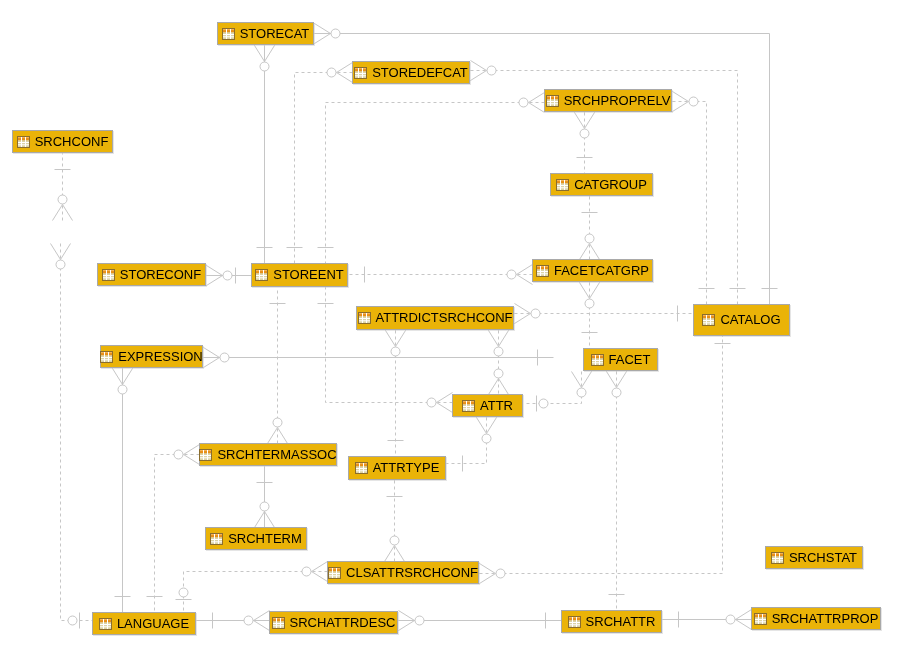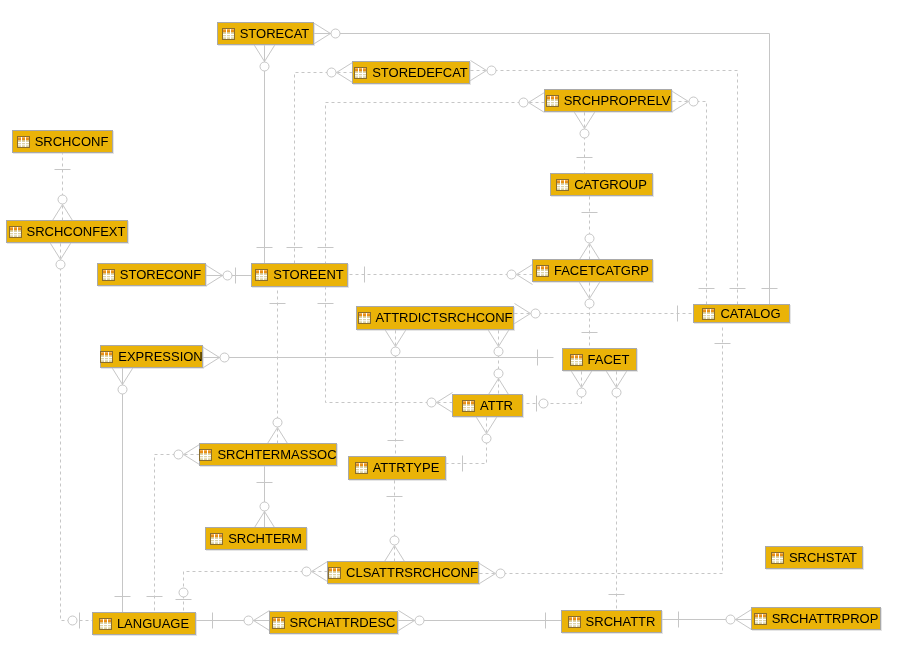--- a/index.html
+++ b/index.html
@@ -216,34 +216,20 @@
         <rect x="1" y="1" width="11" height="1.1" fill="#f6b353"></rect>
         <g stroke="#ffffff" stroke-width="1">
           <line x1="4.5" y1="1" x2="4.5" y2="11"></line>
           <line x1="8.5" y1="1" x2="8.5" y2="11"></line>
           <line x1="1" y1="6.5" x2="12" y2="6.5"></line>
           <line x1="1" y1="8.8" x2="12" y2="8.8"></line>
         </g>
       </svg>
       <span class="label">CATGROUP</span>
     </div>
-    <div class="entity" style="left: 6px; top: 220px; width: 122px; height: 23px;">
-      <svg class="ticon" width="13" height="12" viewBox="0 0 13 12">
-        <rect x="0.5" y="0.5" width="12" height="11" fill="#dcd3a4" stroke="#8a6d2e"></rect>
-        <rect x="1" y="1" width="11" height="3.2" fill="#e78f17"></rect>
-        <rect x="1" y="1" width="11" height="1.1" fill="#f6b353"></rect>
-        <g stroke="#ffffff" stroke-width="1">
-          <line x1="4.5" y1="1" x2="4.5" y2="11"></line>
-          <line x1="8.5" y1="1" x2="8.5" y2="11"></line>
-          <line x1="1" y1="6.5" x2="12" y2="6.5"></line>
-          <line x1="1" y1="8.8" x2="12" y2="8.8"></line>
-        </g>
-      </svg>
-      <span class="label">SRCHCONFEXT</span>
-    </div>
     <div class="entity" style="left: 532px; top: 259px; width: 121px; height: 23px;">
       <svg class="ticon" width="13" height="12" viewBox="0 0 13 12">
         <rect x="0.5" y="0.5" width="12" height="11" fill="#dcd3a4" stroke="#8a6d2e"></rect>
         <rect x="1" y="1" width="11" height="3.2" fill="#e78f17"></rect>
         <rect x="1" y="1" width="11" height="1.1" fill="#f6b353"></rect>
         <g stroke="#ffffff" stroke-width="1">
           <line x1="4.5" y1="1" x2="4.5" y2="11"></line>
           <line x1="8.5" y1="1" x2="8.5" y2="11"></line>
           <line x1="1" y1="6.5" x2="12" y2="6.5"></line>
           <line x1="1" y1="8.8" x2="12" y2="8.8"></line>
@@ -272,21 +258,21 @@
         <rect x="1" y="1" width="11" height="1.1" fill="#f6b353"></rect>
         <g stroke="#ffffff" stroke-width="1">
           <line x1="4.5" y1="1" x2="4.5" y2="11"></line>
           <line x1="8.5" y1="1" x2="8.5" y2="11"></line>
           <line x1="1" y1="6.5" x2="12" y2="6.5"></line>
           <line x1="1" y1="8.8" x2="12" y2="8.8"></line>
         </g>
       </svg>
       <span class="label">STOREENT</span>
     </div>
-    <div class="entity" style="left: 693px; top: 304px; width: 97px; height: 19px;">
+    <div class="entity" style="left: 693px; top: 304px; width: 97px; height: 32px;">
       <svg class="ticon" width="13" height="12" viewBox="0 0 13 12">
         <rect x="0.5" y="0.5" width="12" height="11" fill="#dcd3a4" stroke="#8a6d2e"></rect>
         <rect x="1" y="1" width="11" height="3.2" fill="#e78f17"></rect>
         <rect x="1" y="1" width="11" height="1.1" fill="#f6b353"></rect>
         <g stroke="#ffffff" stroke-width="1">
           <line x1="4.5" y1="1" x2="4.5" y2="11"></line>
           <line x1="8.5" y1="1" x2="8.5" y2="11"></line>
           <line x1="1" y1="6.5" x2="12" y2="6.5"></line>
           <line x1="1" y1="8.8" x2="12" y2="8.8"></line>
         </g>
@@ -314,21 +300,21 @@
         <rect x="1" y="1" width="11" height="1.1" fill="#f6b353"></rect>
         <g stroke="#ffffff" stroke-width="1">
           <line x1="4.5" y1="1" x2="4.5" y2="11"></line>
           <line x1="8.5" y1="1" x2="8.5" y2="11"></line>
           <line x1="1" y1="6.5" x2="12" y2="6.5"></line>
           <line x1="1" y1="8.8" x2="12" y2="8.8"></line>
         </g>
       </svg>
       <span class="label">EXPRESSION</span>
     </div>
-    <div class="entity" style="left: 562px; top: 348px; width: 75px; height: 23px;">
+    <div class="entity" style="left: 583px; top: 348px; width: 75px; height: 23px;">
       <svg class="ticon" width="13" height="12" viewBox="0 0 13 12">
         <rect x="0.5" y="0.5" width="12" height="11" fill="#dcd3a4" stroke="#8a6d2e"></rect>
         <rect x="1" y="1" width="11" height="3.2" fill="#e78f17"></rect>
         <rect x="1" y="1" width="11" height="1.1" fill="#f6b353"></rect>
         <g stroke="#ffffff" stroke-width="1">
           <line x1="4.5" y1="1" x2="4.5" y2="11"></line>
           <line x1="8.5" y1="1" x2="8.5" y2="11"></line>
           <line x1="1" y1="6.5" x2="12" y2="6.5"></line>
           <line x1="1" y1="8.8" x2="12" y2="8.8"></line>
         </g>

